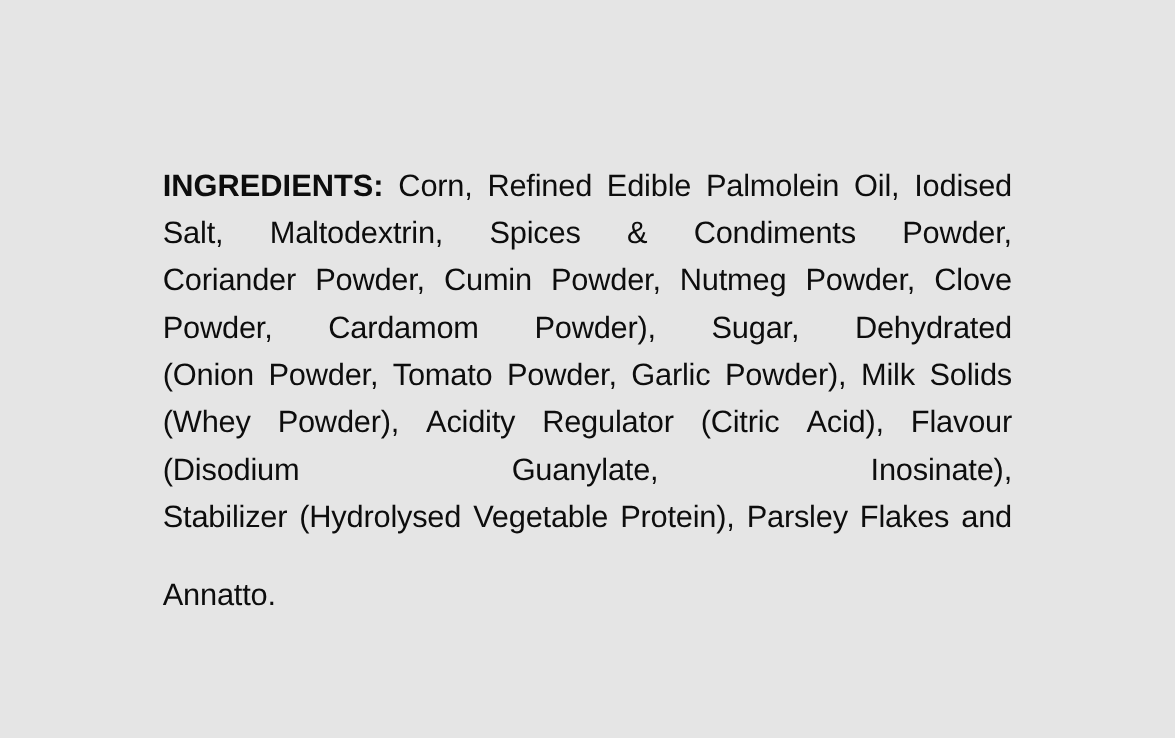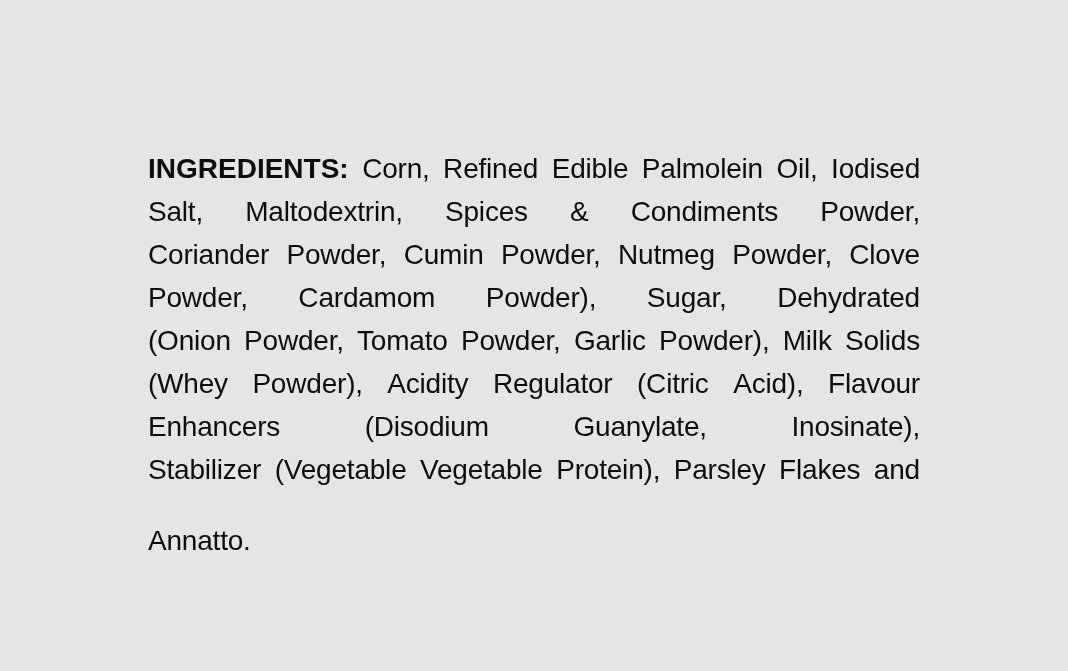--- a/index.html
+++ b/index.html
@@ -50,17 +50,17 @@
 <body>
 
 <div class="label-canvas">
   <div class="ingredients-paragraph">
       <div class="text-line"><span>INGREDIENTS:</span><span>Corn,</span><span>Refined</span><span>Edible</span><span>Palmolein</span><span>Oil,</span><span>Iodised</span></div>
       <div class="text-line"><span>Salt,</span><span>Maltodextrin,</span><span>Spices</span><span>&amp;</span><span>Condiments</span><span>Powder,</span></div>
       <div class="text-line"><span>Coriander</span><span>Powder,</span><span>Cumin</span><span>Powder,</span><span>Nutmeg</span><span>Powder,</span><span>Clove</span></div>
       <div class="text-line"><span>Powder,</span><span>Cardamom</span><span>Powder),</span><span>Sugar,</span><span>Dehydrated</span></div>
       <div class="text-line"><span>(Onion</span><span>Powder,</span><span>Tomato</span><span>Powder,</span><span>Garlic</span><span>Powder),</span><span>Milk</span><span>Solids</span></div>
       <div class="text-line"><span>(Whey</span><span>Powder),</span><span>Acidity</span><span>Regulator</span><span>(Citric</span><span>Acid),</span><span>Flavour</span></div>
-      <div class="text-line"><span>Enhancers</span><span>(Disodium</span><span>Guanylate,</span><span>Inosinate),</span></div>
-      <div class="text-line"><span>Stabilizer</span><span>(Vegetable</span><span>Vegetable</span><span>Protein),</span><span>Parsley</span><span>Flakes</span><span>and</span></div>
+      <div class="text-line"><span>(Disodium</span><span>Guanylate,</span><span>Inosinate),</span></div>
+      <div class="text-line"><span>Stabilizer</span><span>(Hydrolysed</span><span>Vegetable</span><span>Protein),</span><span>Parsley</span><span>Flakes</span><span>and</span></div>
       <div class="text-line single"><span>Annatto.</span></div>
     </div>
 </div>
 
 </body></html>

